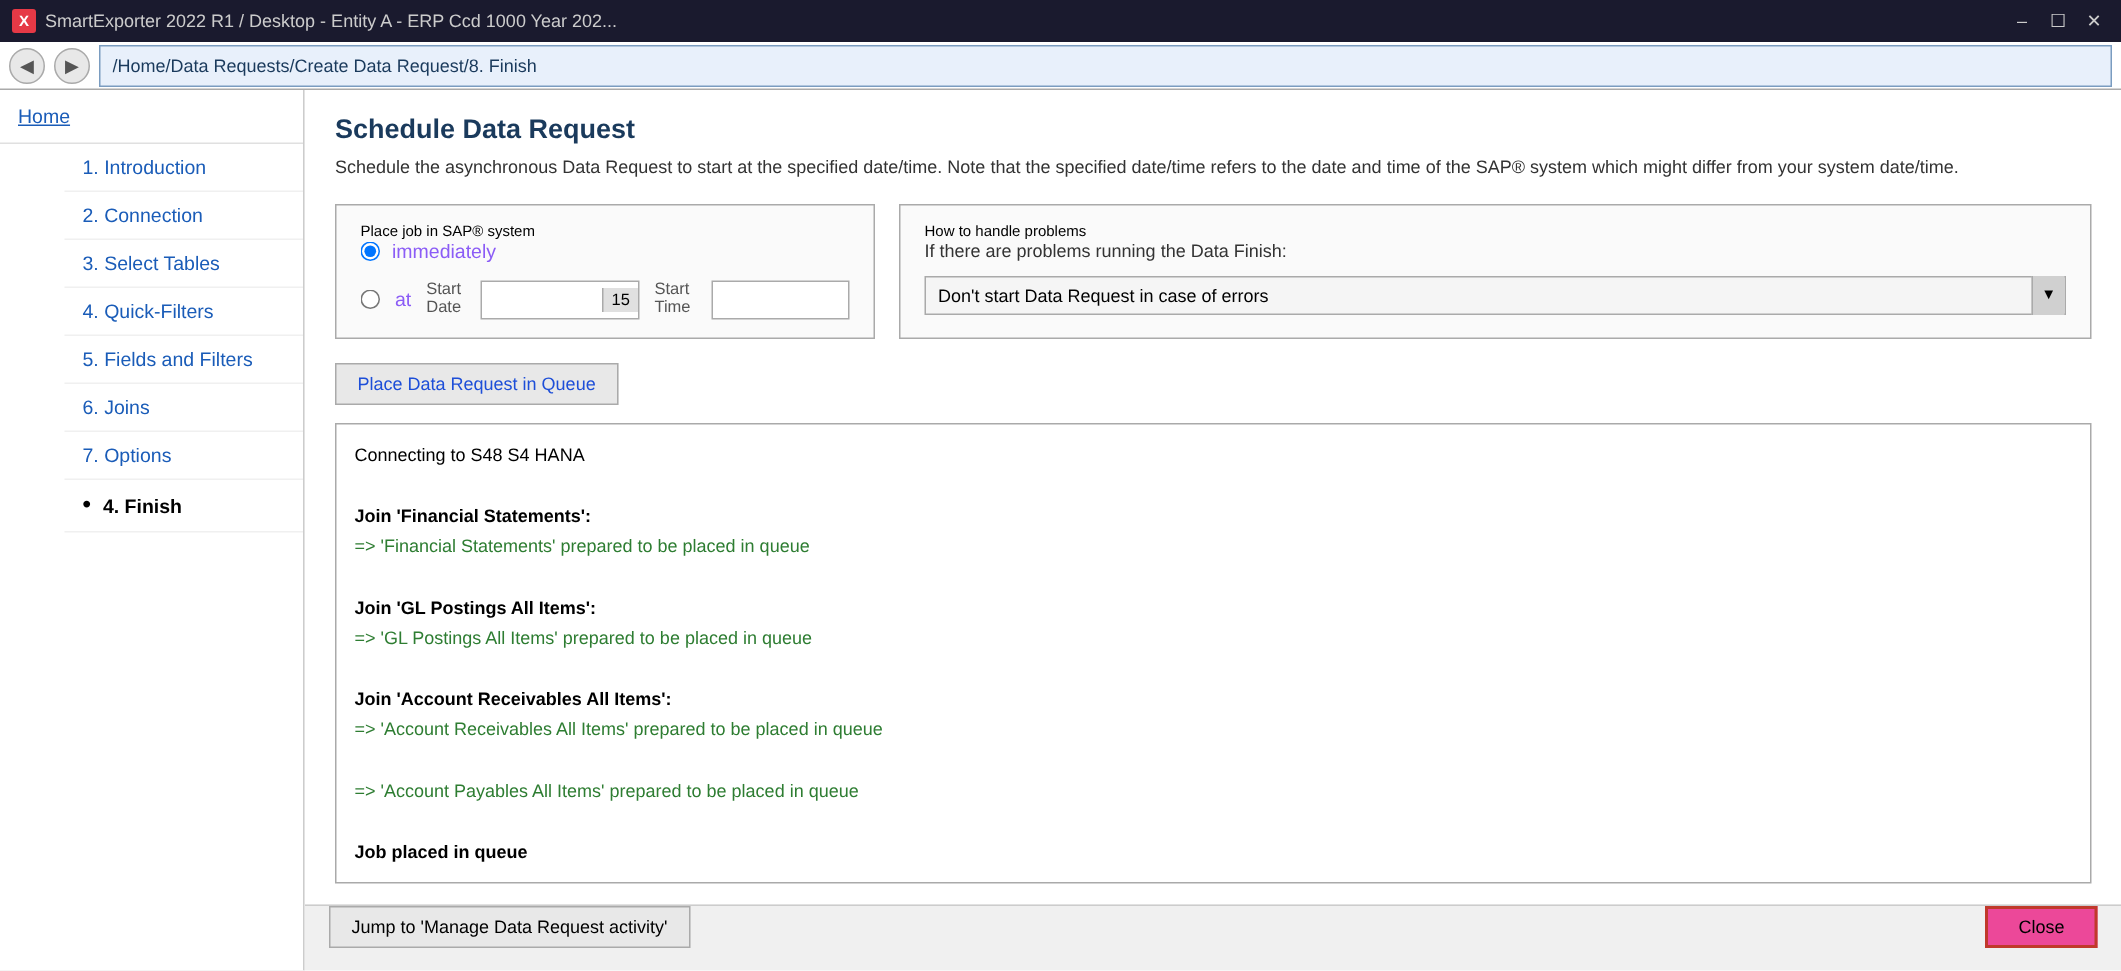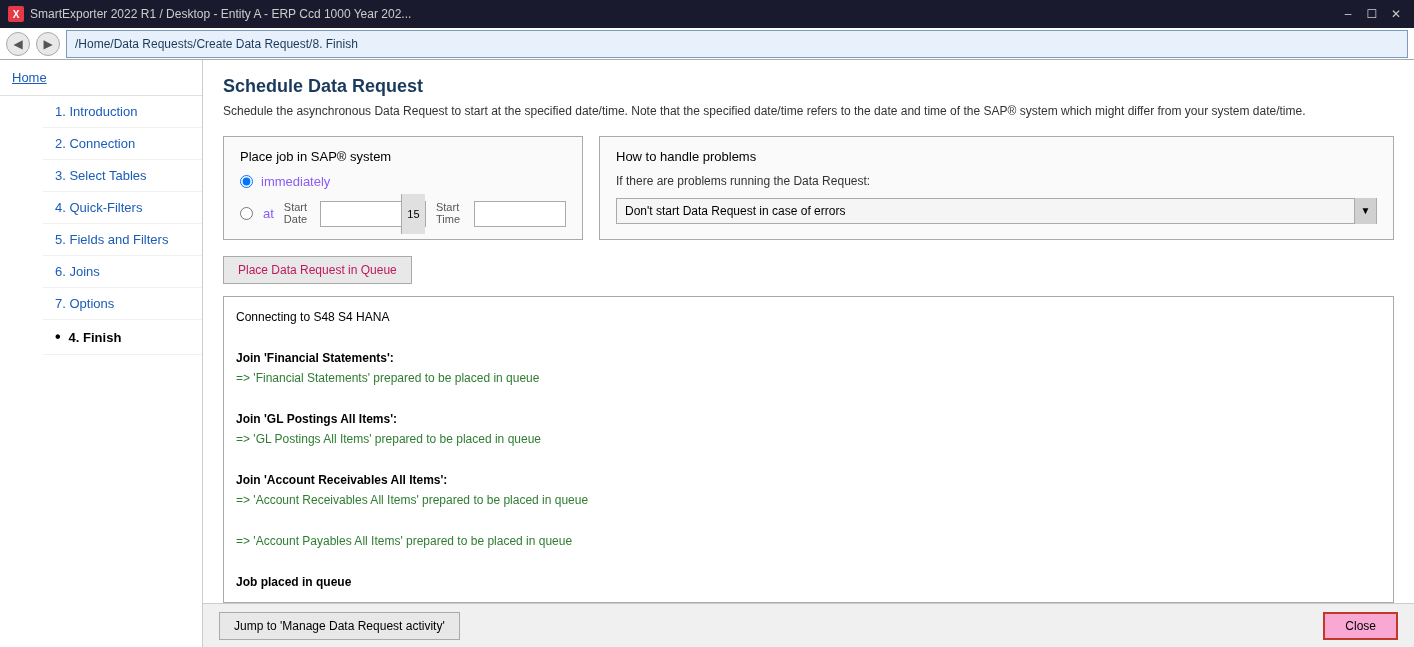--- a/index.html
+++ b/index.html
@@ -174,24 +174,23 @@
     }
 
     .panel-left {
       width: 360px;
     }
     .panel-right {
       flex: 1;
     }
 
     .panel-title {
-      font-size: 13px;
+      font-size: 10px;
       font-weight: normal;
       color: #000;
-      margin-bottom: 10px;
     }
 
     .radio-group {
       display: flex;
       flex-direction: column;
       gap: 8px;
     }
     .radio-row {
       display: flex;
       align-items: center;
@@ -234,21 +233,21 @@
     .date-input-wrapper input {
       width: 80px;
       height: 24px;
       border: none;
       outline: none;
       padding: 0 4px;
       font-size: 12px;
     }
     .cal-btn {
       width: 24px;
-      height: 40px;
+      height: 16px;
       background: #e0e0e0;
       border: none;
       border-left: 1px solid #aaa;
       cursor: pointer;
       font-size: 11px;
       display: flex;
       align-items: center;
       justify-content: center;
     }
     .time-input-wrapper {
@@ -305,21 +304,21 @@
       height: 28px;
       padding: 0 14px;
       background: #e8e8e8;
       border: 1px solid #aaa;
       font-size: 12px;
       color: #555;
       cursor: pointer;
       margin-bottom: 12px;
     }
     .place-btn:disabled {
-      color: #be185d;
+      color: #1d4ed8;
       cursor: default;
     }
 
     
     .log-area {
       border: 1px solid #aaa;
       background: #fff;
       padding: 10px 12px;
       font-size: 12px;
       line-height: 1.7;
@@ -342,37 +341,37 @@
     
     .bottom-bar {
       position: absolute;
       bottom: 0;
       left: 0;
       right: 0;
       height: 44px;
       background: #f0f0f0;
       border-top: 1px solid #ccc;
       display: flex;
-      align-items: center;
+      align-items: flex-start;
       justify-content: space-between;
       padding: 0 16px;
     }
     .jump-btn {
       height: 28px;
       padding: 0 14px;
       background: #e8e8e8;
       border: 1px solid #aaa;
       font-size: 12px;
       color: #000;
       cursor: pointer;
     }
     .close-btn-main {
       height: 28px;
       padding: 0 20px;
-      background: #f9a8d4;
+      background: #ec4899;
       border: 2px solid #c0392b;
       font-size: 12px;
       color: #000;
       cursor: pointer;
       font-weight: normal;
     }
 
     .content-inner {
       padding-bottom: 50px;
     }
@@ -443,21 +442,21 @@
                     <input type="text" style="">
                   </div>
                 </div>
               </div>
             </div>
           </div>
         </div>
 
         <div class="panel-box panel-right">
           <div class="panel-title">How to handle problems</div>
-          <div class="problem-desc">If there are problems running the Data Request:</div>
+          <div class="problem-desc">If there are problems running the Data Finish:</div>
           <div class="dropdown-select">
             <span>Don't start Data Request in case of errors</span>
             <div class="dropdown-arrow">▼</div>
           </div>
         </div>
       </div>
 
       
       <button class="place-btn" disabled="">Place Data Request in Queue</button>
 

